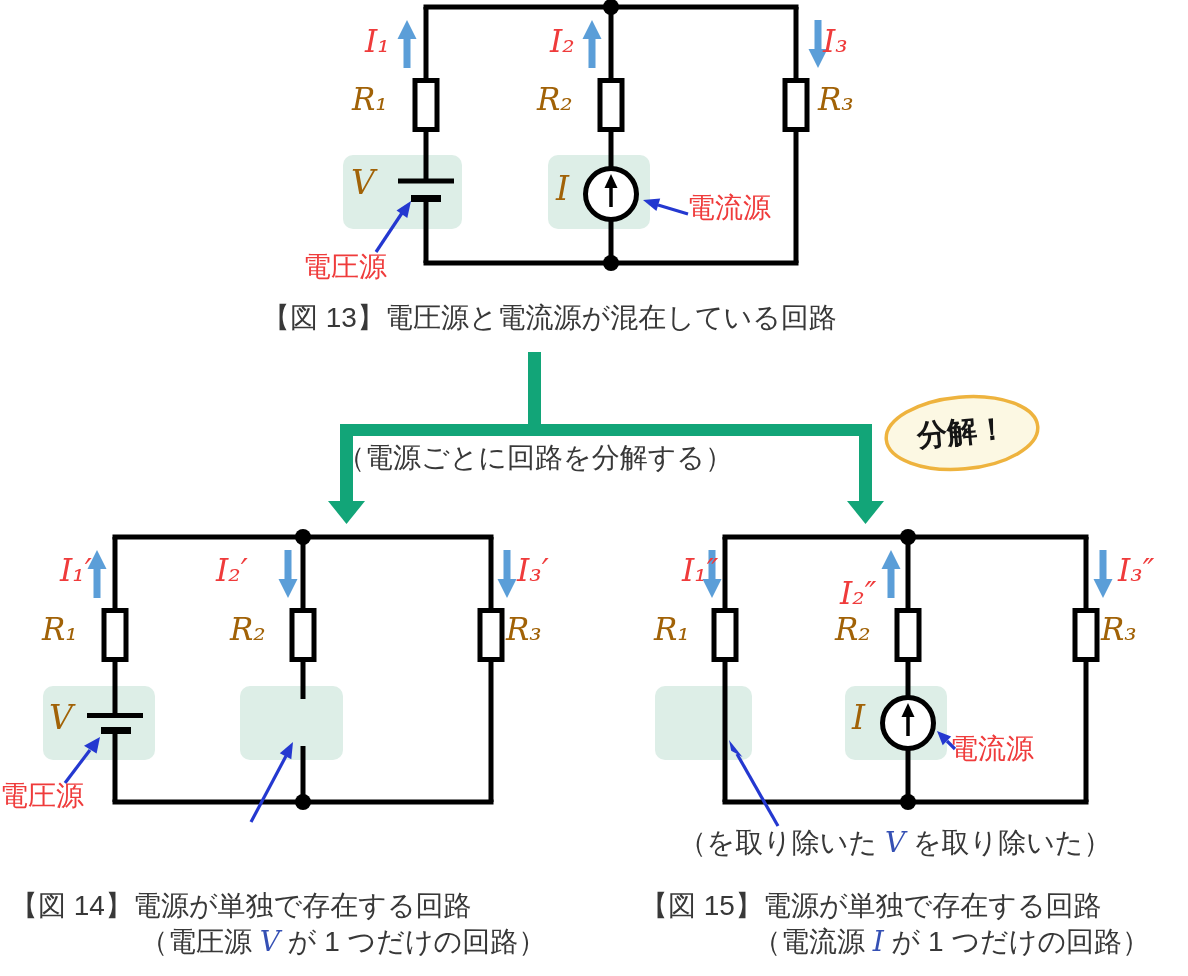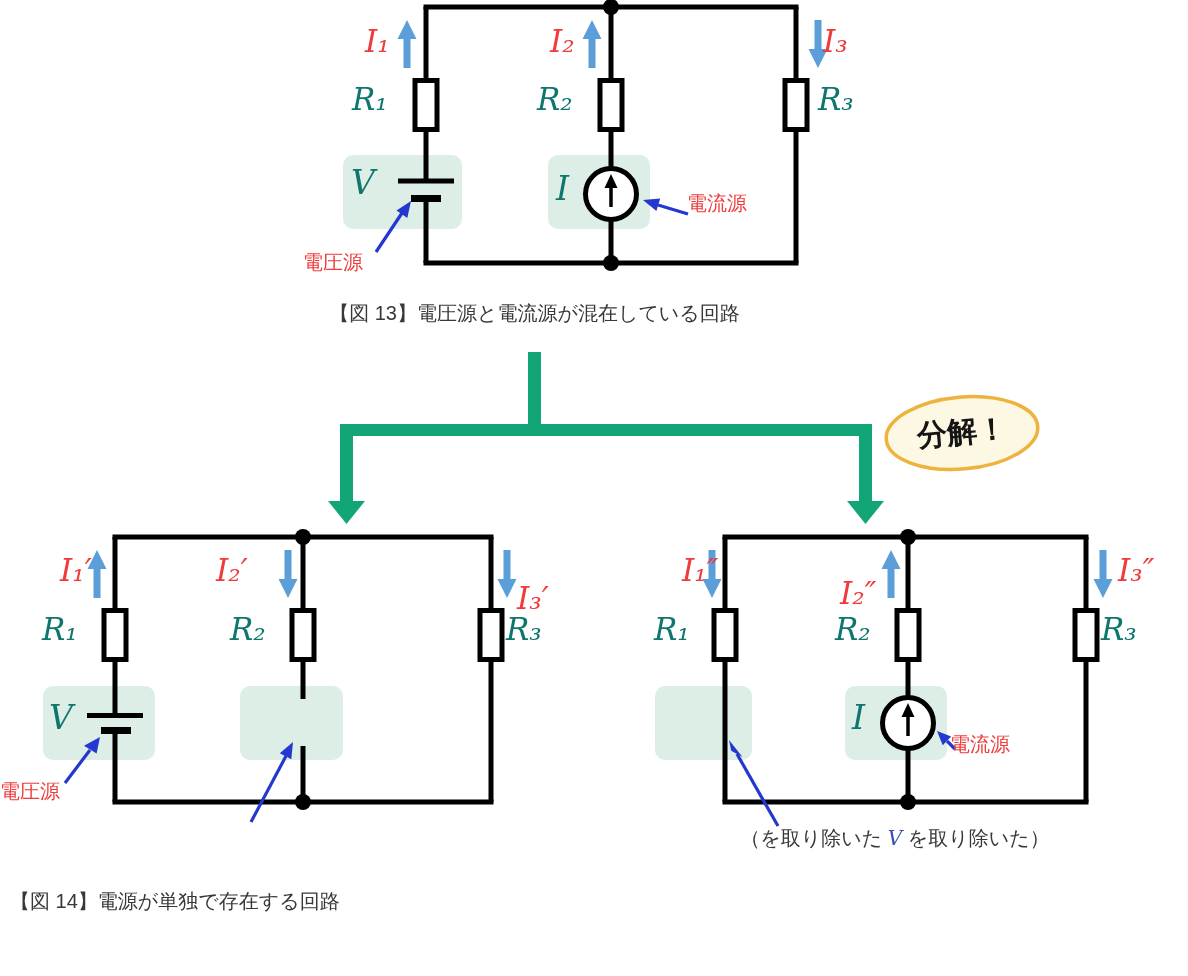--- a/index.html
+++ b/index.html
@@ -1,23 +1,23 @@
 <!DOCTYPE html>
 <html><head>
 <meta charset="utf-8">
 <style>
   html,body{margin:0;padding:0;background:#fff;}
   .page{position:relative;width:1188px;height:976px;background:#ffffff;
         font-family:"Liberation Sans",sans-serif;overflow:hidden;}
   .layer{position:absolute;left:0;top:0;}
   .t{position:absolute;white-space:nowrap;line-height:1.15;}
-  .jp{font-size:20px;color:#383838;}
+  .jp{font-size:28px;color:#383838;}
   .red{color:#ef3b3b;}
   .math{font-family:"DejaVu Serif","Liberation Serif",serif;font-style:italic;
-        font-size:31px;color:#0f766e;}
+        font-size:31px;color:#a16207;}
   .math.red{color:#ef3b3b;}
   .src{font-size:33px;}
   .mathv{font-family:"DejaVu Serif","Liberation Serif",serif;font-style:italic;color:#3550b4;}
   .center{text-align:center;}
   .badge-text{font-size:30px;font-weight:bold;color:#151515;transform:rotate(-5deg);}
 </style>
 </head>
 <body>
 
 <div class="page">
@@ -156,37 +156,45 @@
   <div class="t math red" style="left:823px;top:24px">I₃</div>
   <div class="t math" style="left:352px;top:82px">R₁</div>
   <div class="t math" style="left:537px;top:82px">R₂</div>
   <div class="t math" style="left:818px;top:82px">R₃</div>
   <div class="t math src" style="left:351px;top:164px">V</div>
   <div class="t math src" style="left:556px;top:170px">I</div>
   <div class="t jp red" style="left:303px;top:251px">電圧源</div>
   <div class="t jp red" style="left:687px;top:192px">電流源</div>
   <div class="t jp center" style="left:262px;top:302px;width:545px">【図 13】電圧源と電流源が混在している回路</div>
 
+  <div class="t jp center" style="left:285px;top:442px;width:500px">（電源ごとに回路を分解する）</div>
   <div class="t center badge-text" style="left:897px;top:415px;width:130px">分解！</div>
 
   <div class="t math red" style="left:60px;top:553px">I₁′</div>
   <div class="t math red" style="left:216px;top:553px">I₂′</div>
-  <div class="t math red" style="left:517px;top:581px">I₃′</div>
+  <div class="t math red" style="left:517px;top:553px">I₃′</div>
   <div class="t math" style="left:42px;top:612px">R₁</div>
   <div class="t math" style="left:230px;top:612px">R₂</div>
   <div class="t math" style="left:506px;top:612px">R₃</div>
   <div class="t math src" style="left:49px;top:699px">V</div>
   <div class="t jp red" style="left:0px;top:780px">電圧源</div>
   <div class="t jp" style="left:10px;top:890px">【図 14】電源が単独で存在する回路</div>
+  <div class="t jp" style="left:140px;top:926px">
+    <span>（電圧源 </span><span class="mathv">V</span><span> が 1 つだけの回路）</span>
+  </div>
 
   <div class="t math red" style="left:682px;top:553px">I₁″</div>
   <div class="t math red" style="left:840px;top:576px">I₂″</div>
   <div class="t math red" style="left:1118px;top:553px">I₃″</div>
   <div class="t math" style="left:654px;top:612px">R₁</div>
   <div class="t math" style="left:835px;top:612px">R₂</div>
   <div class="t math" style="left:1101px;top:612px">R₃</div>
   <div class="t math src" style="left:852px;top:699px">I</div>
   <div class="t jp red" style="left:950px;top:733px">電流源</div>
   <div class="t jp center" style="left:600px;top:827px;width:590px">
     <span>（を取り除いた </span><span class="mathv">V</span><span> を取り除いた）</span>
   </div>
+  <div class="t jp" style="left:640px;top:890px">【図 15】電源が単独で存在する回路</div>
+  <div class="t jp" style="left:753px;top:926px">
+    <span>（電流源 </span><span class="mathv">I</span><span> が 1 つだけの回路）</span>
+  </div>
 
 </div>
 
 </body></html>

